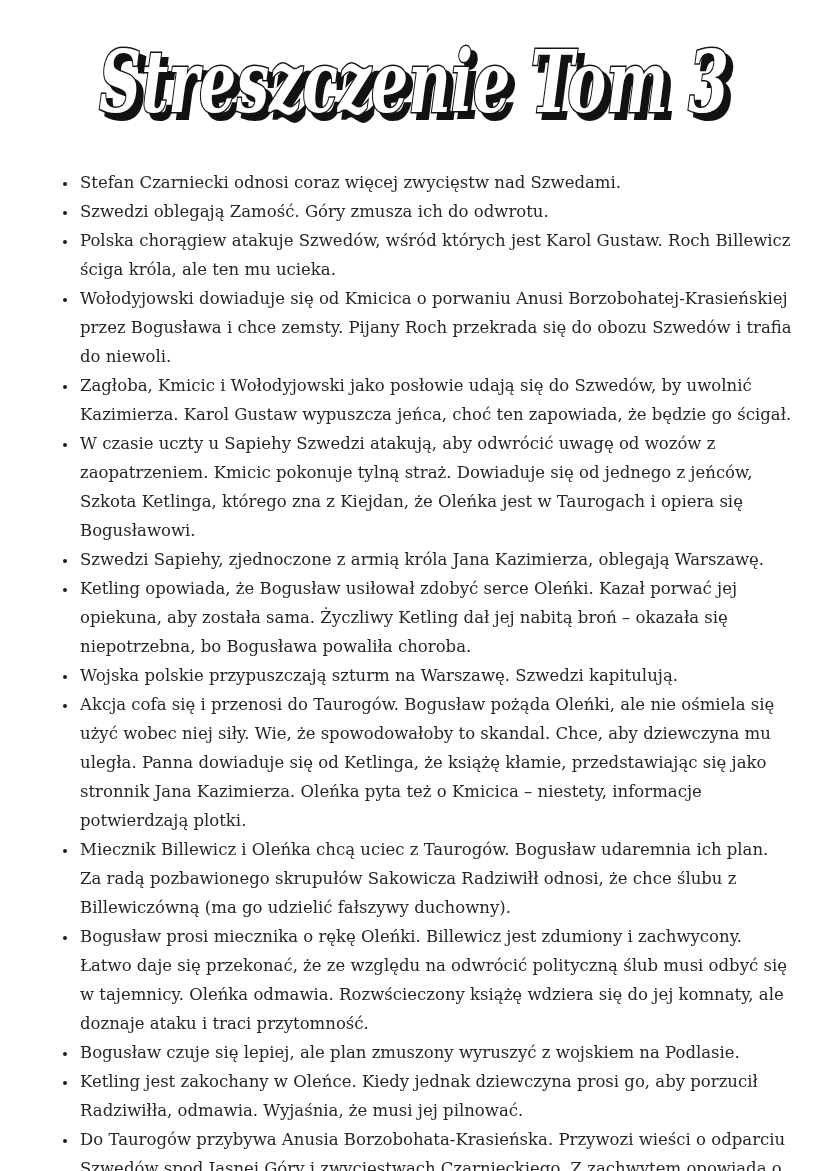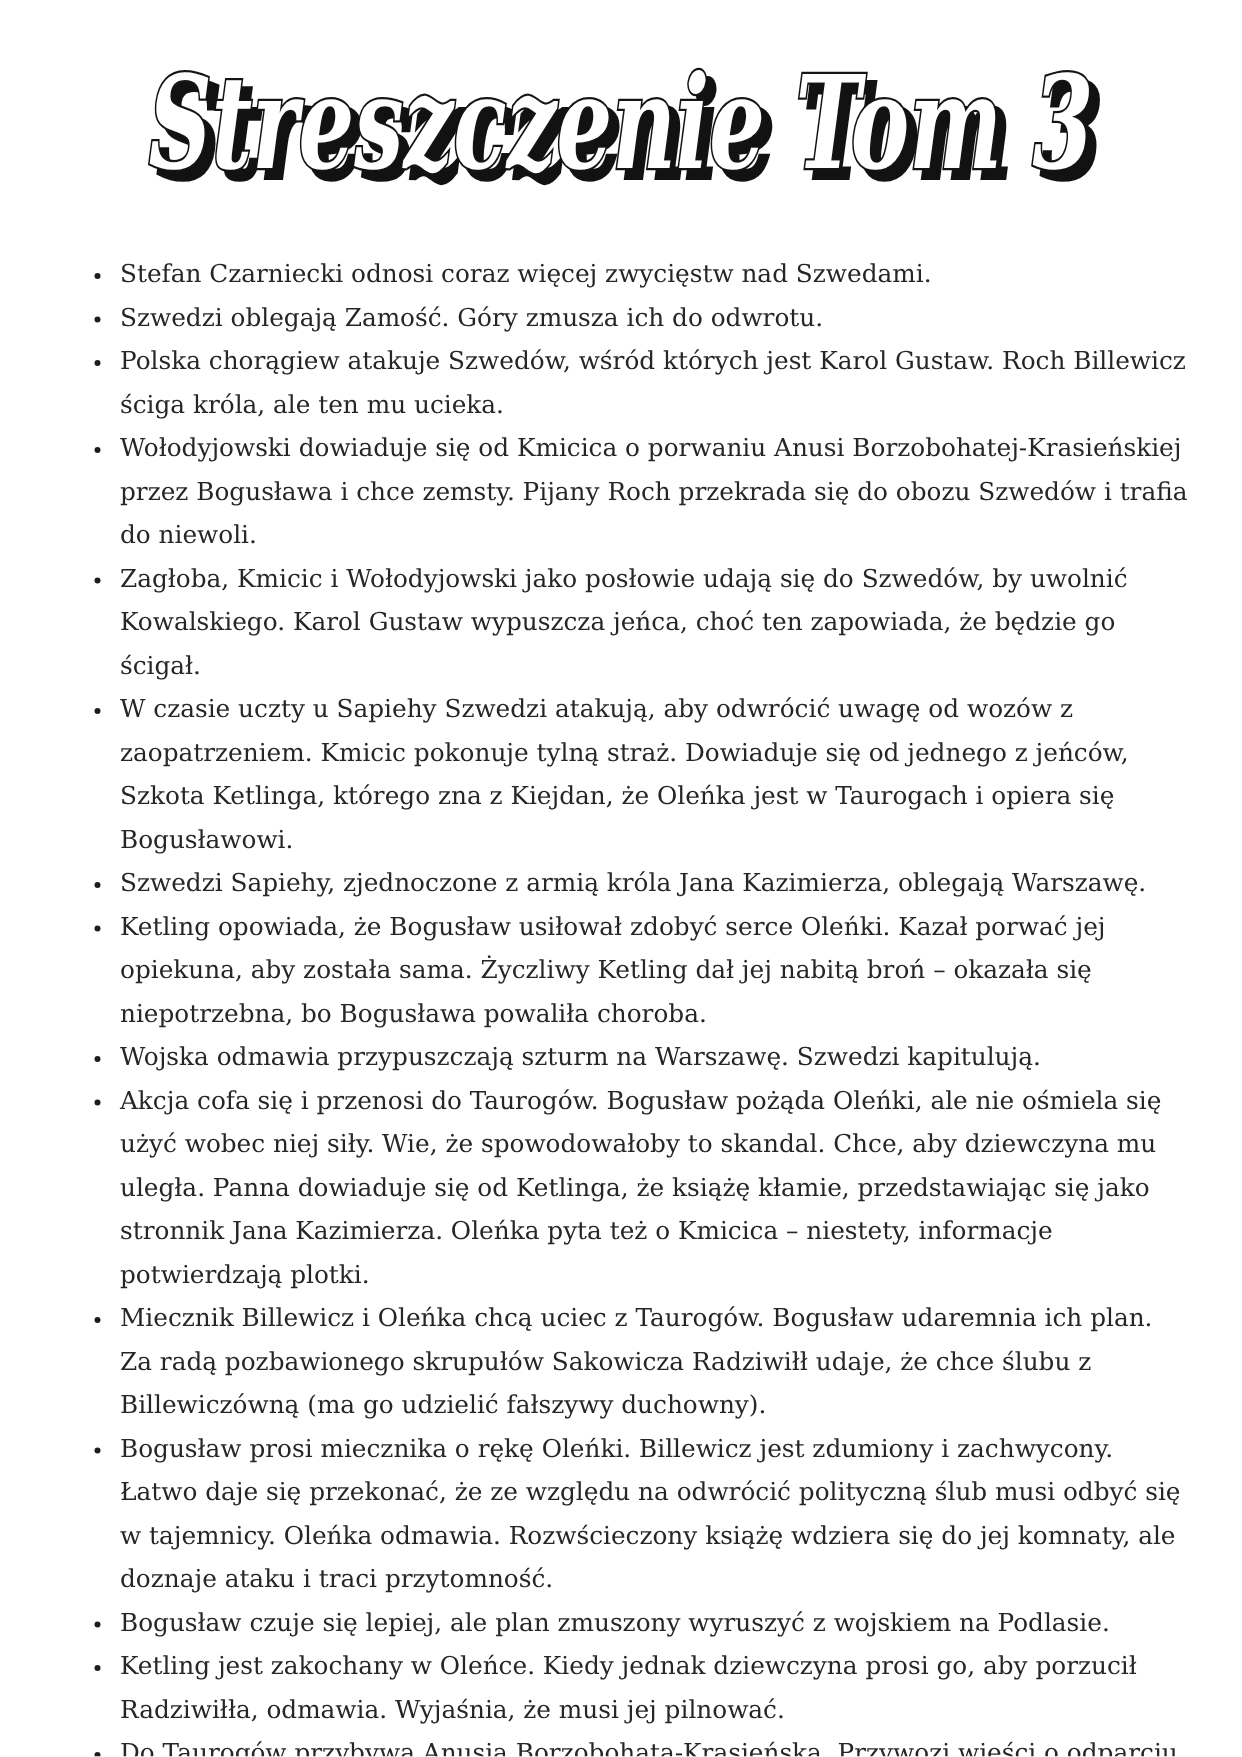--- a/index.html
+++ b/index.html
@@ -67,26 +67,26 @@
       <text class="title-shadow" x="356" y="92" text-anchor="middle" textLength="630" lengthAdjust="spacingAndGlyphs">Streszczenie Tom 3</text>
       <text class="title-main" x="350" y="86" text-anchor="middle" textLength="630" lengthAdjust="spacingAndGlyphs">Streszczenie Tom 3</text>
     </svg>
   </div>
 
   <ul class="summary-list">
       <li>Stefan Czarniecki odnosi coraz więcej zwycięstw nad Szwedami.</li>
       <li>Szwedzi oblegają Zamość. Góry zmusza ich do odwrotu.</li>
       <li>Polska chorągiew atakuje Szwedów, wśród których jest Karol Gustaw. Roch Billewicz ściga króla, ale ten mu ucieka.</li>
       <li>Wołodyjowski dowiaduje się od Kmicica o porwaniu Anusi Borzobohatej-Krasieńskiej przez Bogusława i chce zemsty. Pijany Roch przekrada się do obozu Szwedów i trafia do niewoli.</li>
-      <li>Zagłoba, Kmicic i Wołodyjowski jako posłowie udają się do Szwedów, by uwolnić Kowalskiego. Karol Gustaw wypuszcza jeńca, choć ten zapowiada, że będzie go ścigał.</li>
+      <li>Zagłoba, Kmicic i Wołodyjowski jako posłowie udają się do Szwedów, by uwolnić Kazimierza. Karol Gustaw wypuszcza jeńca, choć ten zapowiada, że będzie go ścigał.</li>
       <li>W czasie uczty u Sapiehy Szwedzi atakują, aby odwrócić uwagę od wozów z zaopatrzeniem. Kmicic pokonuje tylną straż. Dowiaduje się od jednego z jeńców, Szkota Ketlinga, którego zna z Kiejdan, że Oleńka jest w Taurogach i opiera się Bogusławowi.</li>
       <li>Szwedzi Sapiehy, zjednoczone z armią króla Jana Kazimierza, oblegają Warszawę.</li>
       <li>Ketling opowiada, że Bogusław usiłował zdobyć serce Oleńki. Kazał porwać jej opiekuna, aby została sama. Życzliwy Ketling dał jej nabitą broń – okazała się niepotrzebna, bo Bogusława powaliła choroba.</li>
-      <li>Wojska odmawia przypuszczają szturm na Warszawę. Szwedzi kapitulują.</li>
+      <li>Wojska polskie przypuszczają szturm na Warszawę. Szwedzi kapitulują.</li>
       <li>Akcja cofa się i przenosi do Taurogów. Bogusław pożąda Oleńki, ale nie ośmiela się użyć wobec niej siły. Wie, że spowodowałoby to skandal. Chce, aby dziewczyna mu uległa. Panna dowiaduje się od Ketlinga, że książę kłamie, przedstawiając się jako stronnik Jana Kazimierza. Oleńka pyta też o Kmicica – niestety, informacje potwierdzają plotki.</li>
-      <li>Miecznik Billewicz i Oleńka chcą uciec z Taurogów. Bogusław udaremnia ich plan. Za radą pozbawionego skrupułów Sakowicza Radziwiłł udaje, że chce ślubu z Billewiczówną (ma go udzielić fałszywy duchowny).</li>
+      <li>Miecznik Billewicz i Oleńka chcą uciec z Taurogów. Bogusław udaremnia ich plan. Za radą pozbawionego skrupułów Sakowicza Radziwiłł odnosi, że chce ślubu z Billewiczówną (ma go udzielić fałszywy duchowny).</li>
       <li>Bogusław prosi miecznika o rękę Oleńki. Billewicz jest zdumiony i zachwycony. Łatwo daje się przekonać, że ze względu na odwrócić polityczną ślub musi odbyć się w tajemnicy. Oleńka odmawia. Rozwścieczony książę wdziera się do jej komnaty, ale doznaje ataku i traci przytomność.</li>
       <li>Bogusław czuje się lepiej, ale plan zmuszony wyruszyć z wojskiem na Podlasie.</li>
       <li>Ketling jest zakochany w Oleńce. Kiedy jednak dziewczyna prosi go, aby porzucił Radziwiłła, odmawia. Wyjaśnia, że musi jej pilnować.</li>
       <li>Do Taurogów przybywa Anusia Borzobohata-Krasieńska. Przywozi wieści o odparciu Szwedów spod Jasnej Góry i zwycięstwach Czarnieckiego. Z zachwytem opowiada o Babiniczu, który ją uratował. Dziewczyna rozkochuje w sobie większość oficerów.</li>
     </ul>
 
 </div>
 
 </body></html>

